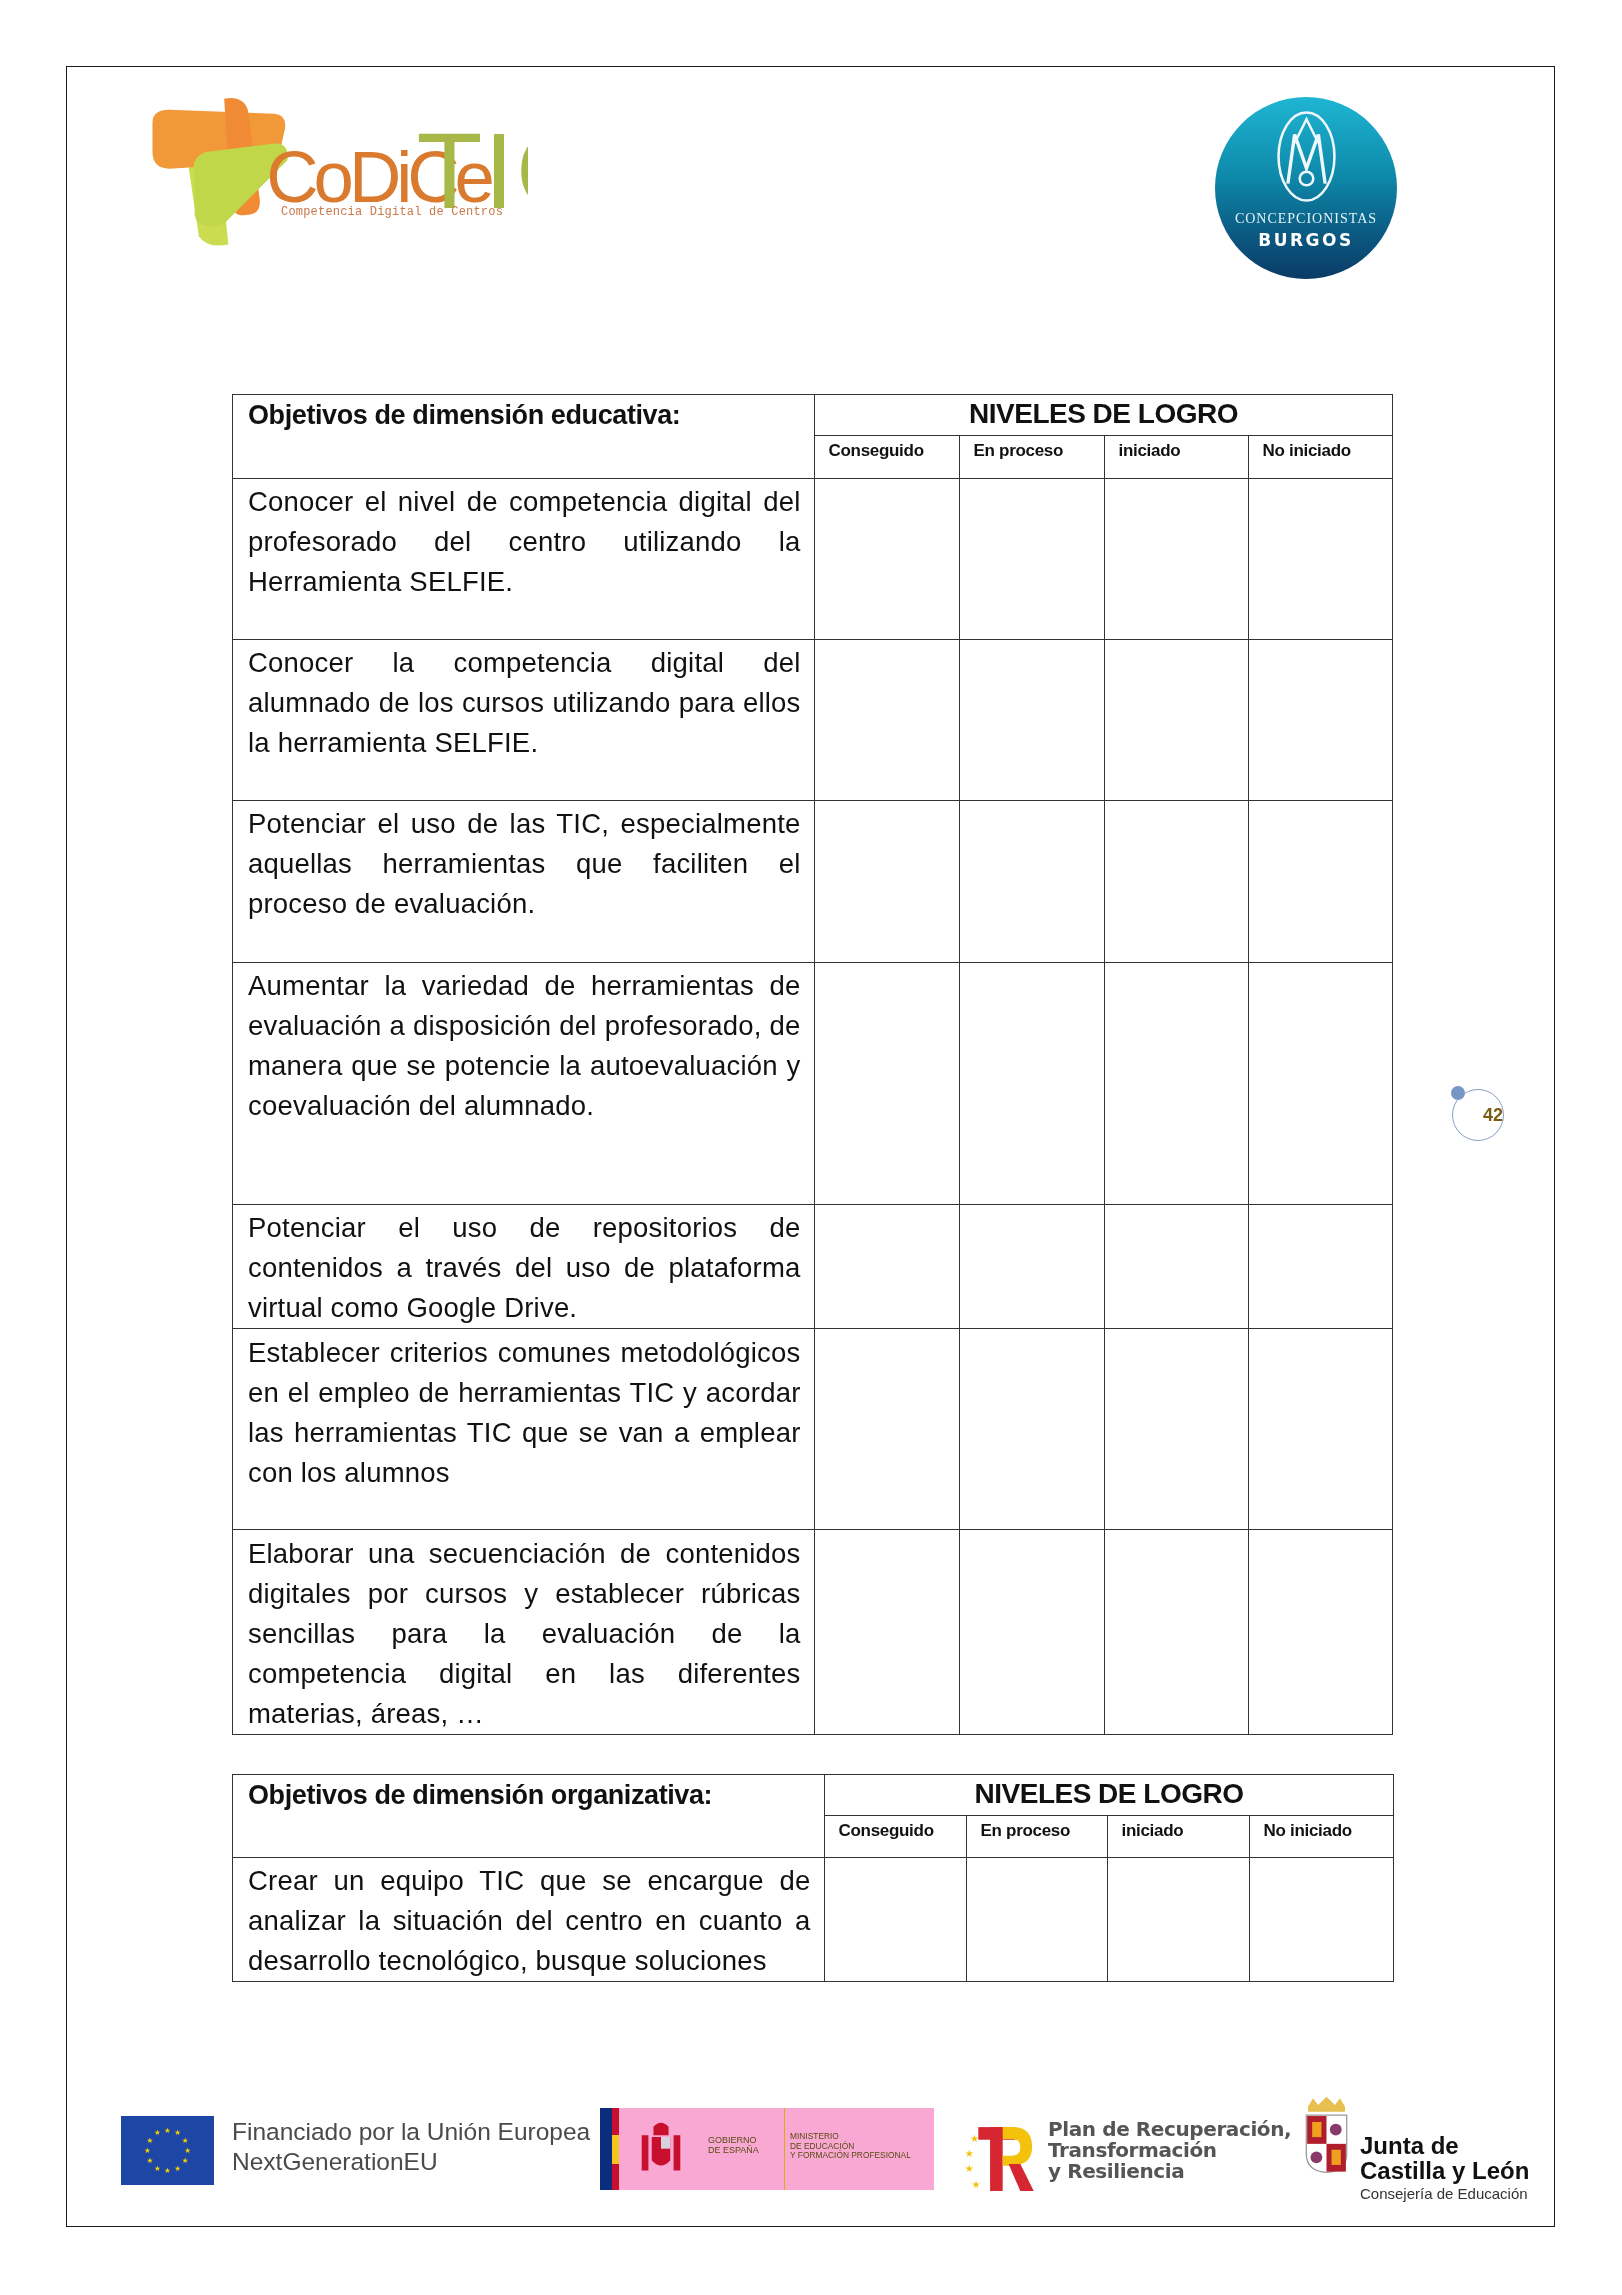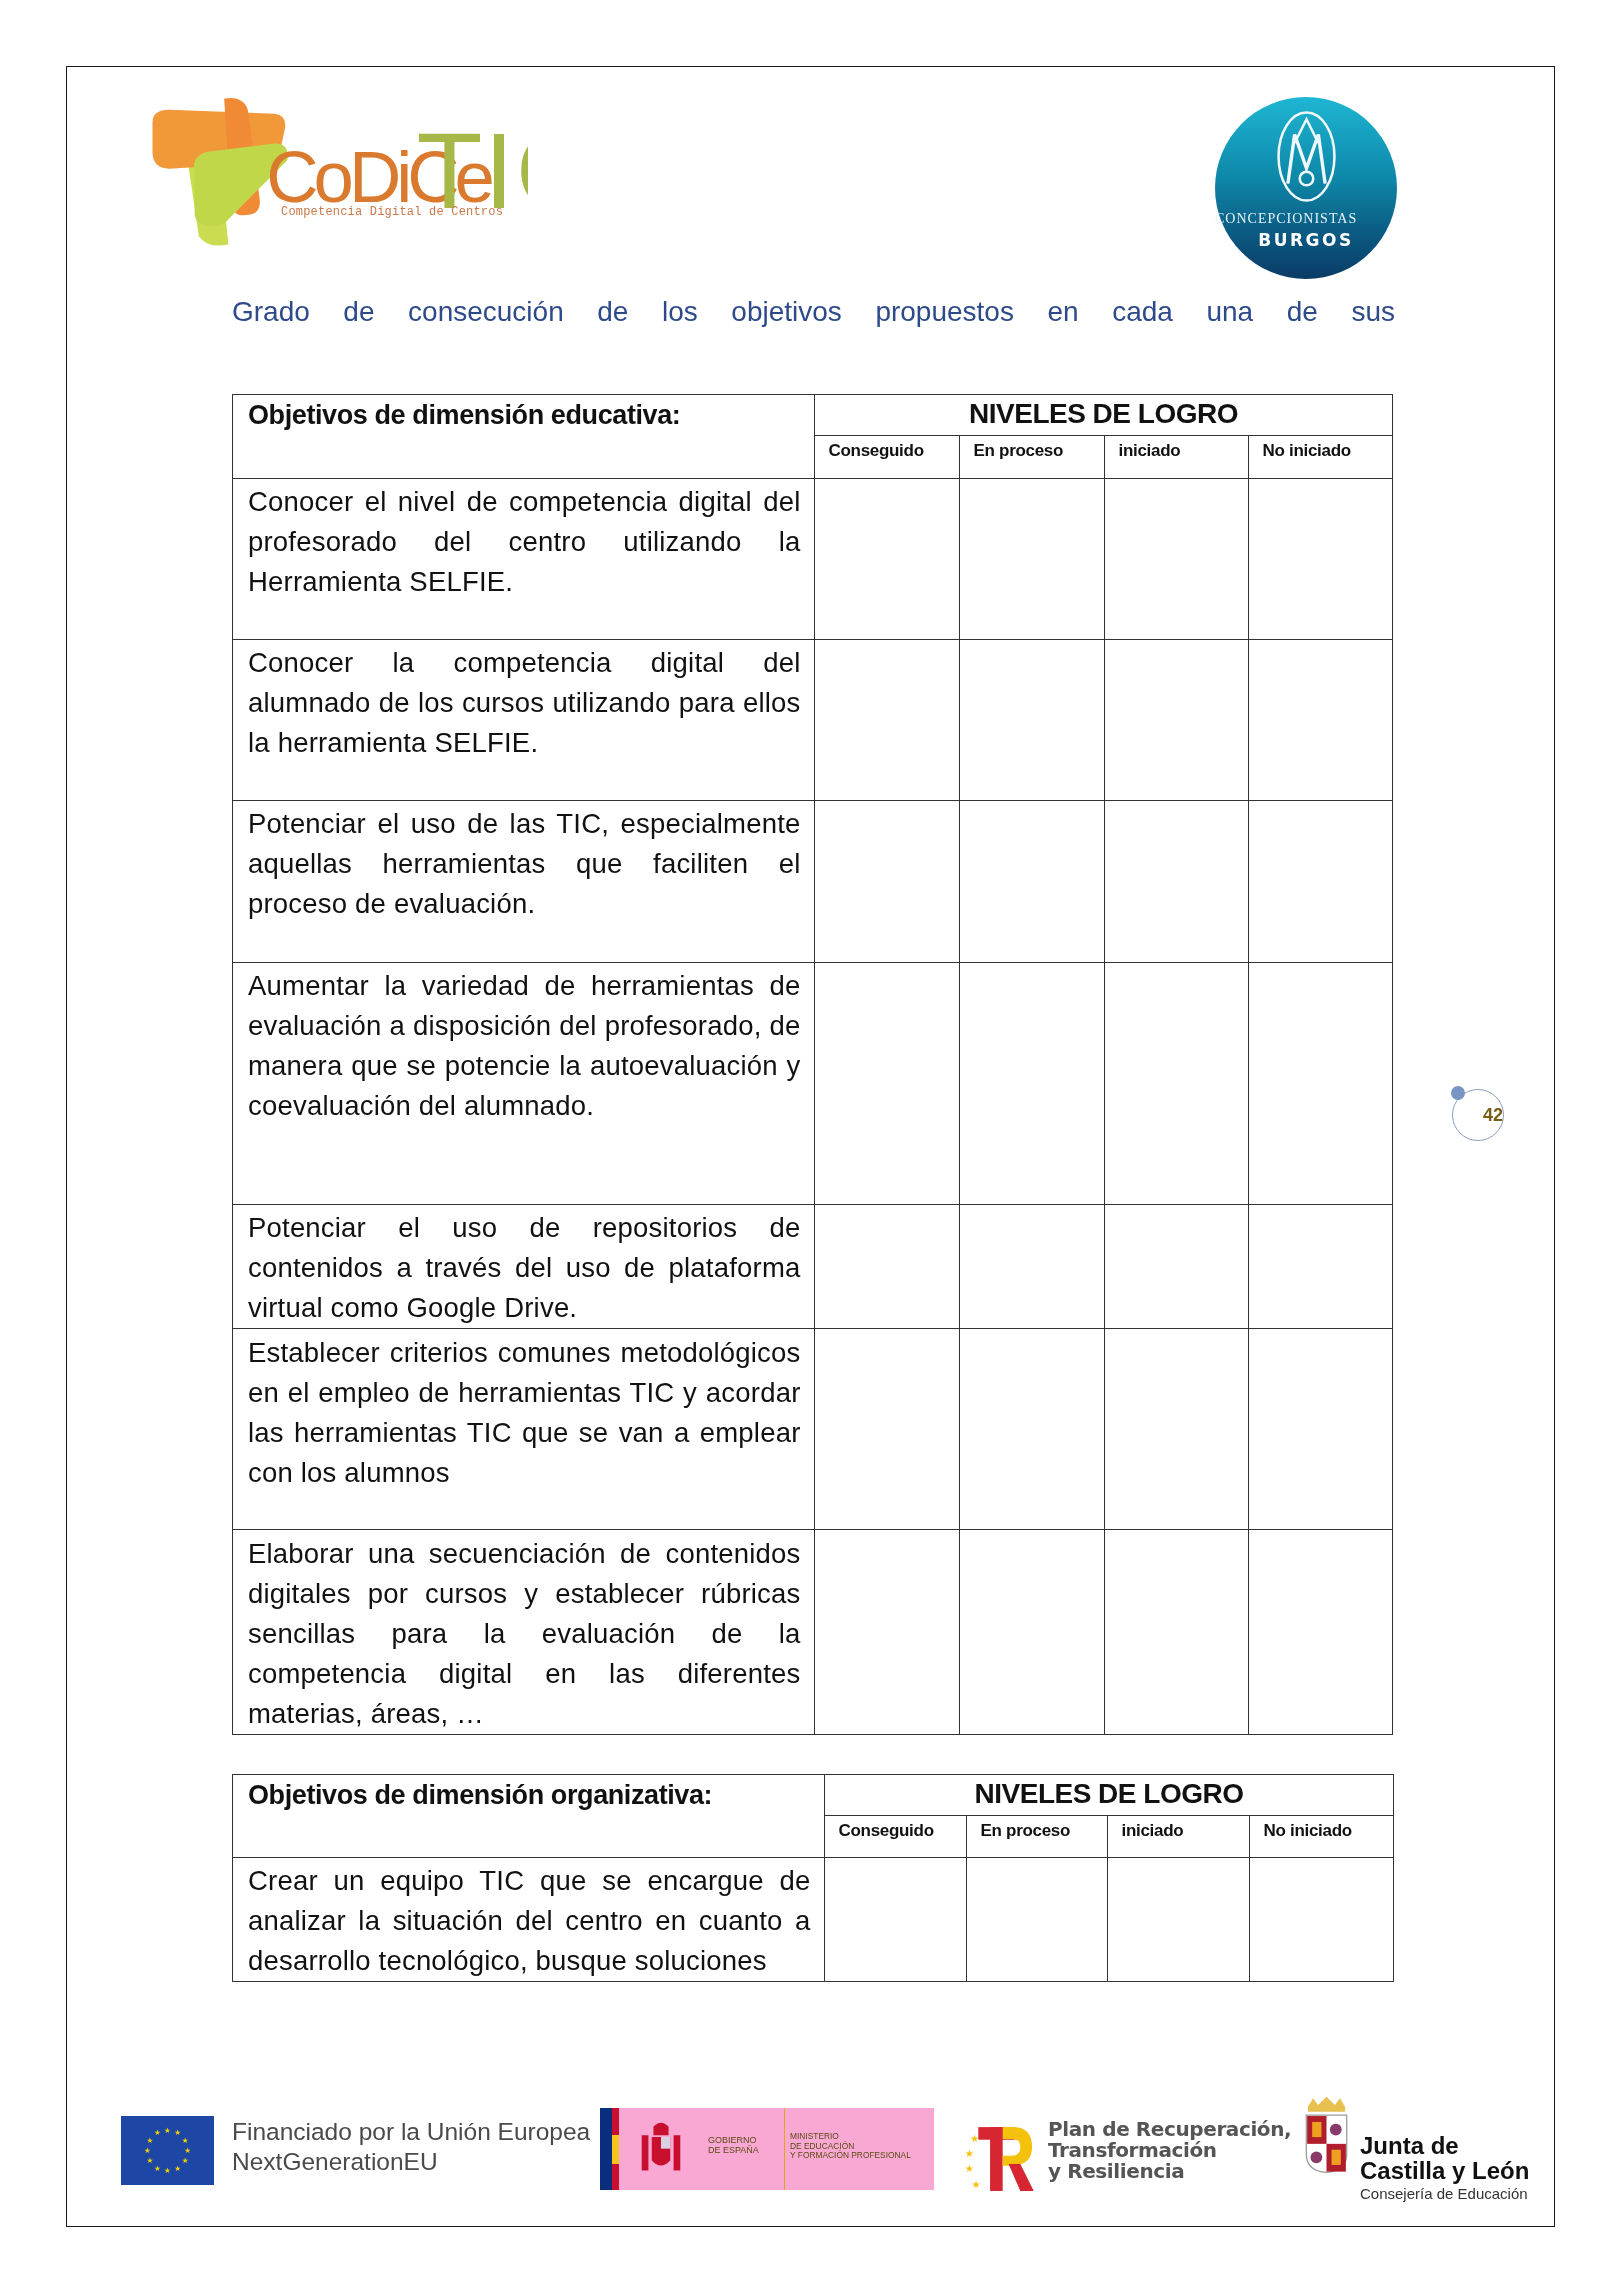--- a/index.html
+++ b/index.html
@@ -7,21 +7,21 @@
   .page-border { position: absolute; left: 66px; top: 66px; width: 1489px; height: 2161px; border: 1.7px solid #1a1a1a; box-sizing: border-box; }
 
   
   .logo-codice { position: absolute; left: 148px; top: 97px; width: 380px; height: 156px; }
   .logo-sub { position: absolute; left: 281px; top: 205px; font-size: 12px; color: #c9794a; letter-spacing: 0.2px; font-family: Liberation Mono, monospace; }
 
   
   .logo-conc { position: absolute; left: 1215px; top: 97px; width: 182px; height: 182px; border-radius: 50%;
     background: linear-gradient(180deg, #1eb6d3 0%, #0e87a8 45%, #0b5a82 75%, #0a3b66 100%); }
   .logo-conc .mono { position: absolute; left: 61px; top: 12px; width: 61px; height: 95px; }
-  .logo-conc .t1 { position: absolute; left: 0; width: 100%; top: 114px; color: #e6f3f8; font-family: "Liberation Serif", serif; font-size: 14px; letter-spacing: 1px; }
+  .logo-conc .t1 { position: absolute; left: 0; width: 100%; top: 114px; text-align: center; color: #e6f3f8; font-family: "Liberation Serif", serif; font-size: 14px; letter-spacing: 1px; }
   .logo-conc .t2 { position: absolute; left: 0; width: 100%; top: 133px; text-align: center; color: #ffffff; font-family: "DejaVu Sans", sans-serif; font-weight: bold; font-size: 17px; letter-spacing: 2.5px; }
 
   .intro { position: absolute; left: 232px; top: 290px; width: 1163px; color: #2e4a8a; font-size: 28px; line-height: 43px; text-align: justify; text-align-last: left; font-family: "Liberation Sans Narrow", "Liberation Sans", sans-serif; }
   .intro .l1 { display: block; text-align: justify; text-align-last: justify; }
 
   table.obj { position: absolute; left: 232px; border-collapse: collapse; table-layout: fixed; color: #111; }
   table.obj td, table.obj th { border: 1.7px solid #333; padding: 0; vertical-align: top; }
   .h-title { font-weight: bold; font-size: 27px; padding: 5px 0 0 15px !important; text-align: left; letter-spacing: -0.4px; }
   .h-niv { font-weight: bold; font-size: 28px; text-align: center; line-height: 37px; letter-spacing: -0.5px; }
   .h-sub { font-weight: bold; font-size: 17px; text-align: left; padding: 5px 0 0 13.5px !important; letter-spacing: -0.3px; margin-left: 44px; }
@@ -73,21 +73,20 @@
     <ellipse cx="36" cy="56" rx="33" ry="52" fill="none" stroke="#eef7fb" stroke-width="3"></ellipse>
     <path d="M14 88 L22 30 L36 70 L50 30 L58 88" fill="none" stroke="#eef7fb" stroke-width="4"></path>
     <path d="M22 40 L36 12 L50 40" fill="none" stroke="#eef7fb" stroke-width="3"></path>
     <circle cx="36" cy="82" r="8" fill="none" stroke="#eef7fb" stroke-width="3"></circle>
   </svg>
   <div class="t1">CONCEPCIONISTAS</div>
   <div class="t2">BURGOS</div>
 </div>
 
 <div class="intro">
-  <span class="l1">Grado de consecución de los objetivos propuestos en cada una de sus</span>
 </div>
 
 <table class="obj" id="t1" style="top:394px;width:1098px;">
   <colgroup>
     <col style="width:582px">
       <col style="width:145px">
       <col style="width:145px">
       <col style="width:144px">
       <col style="width:144px">
   </colgroup>

